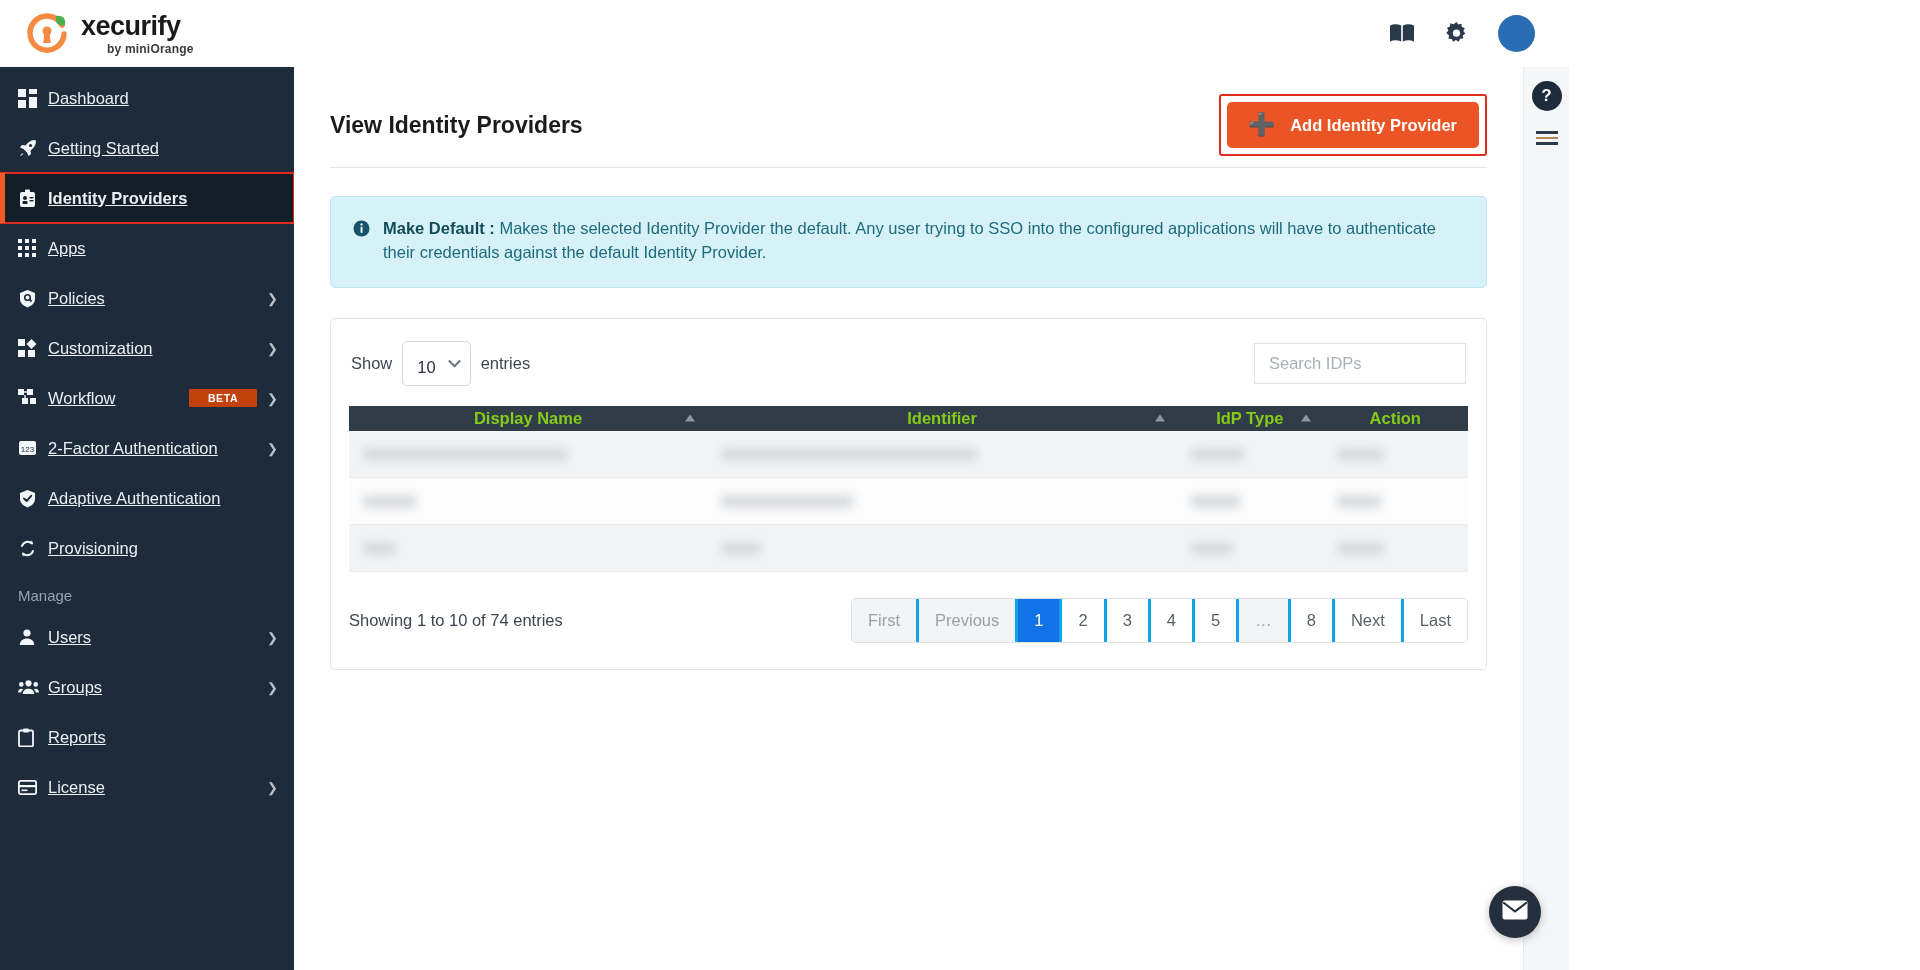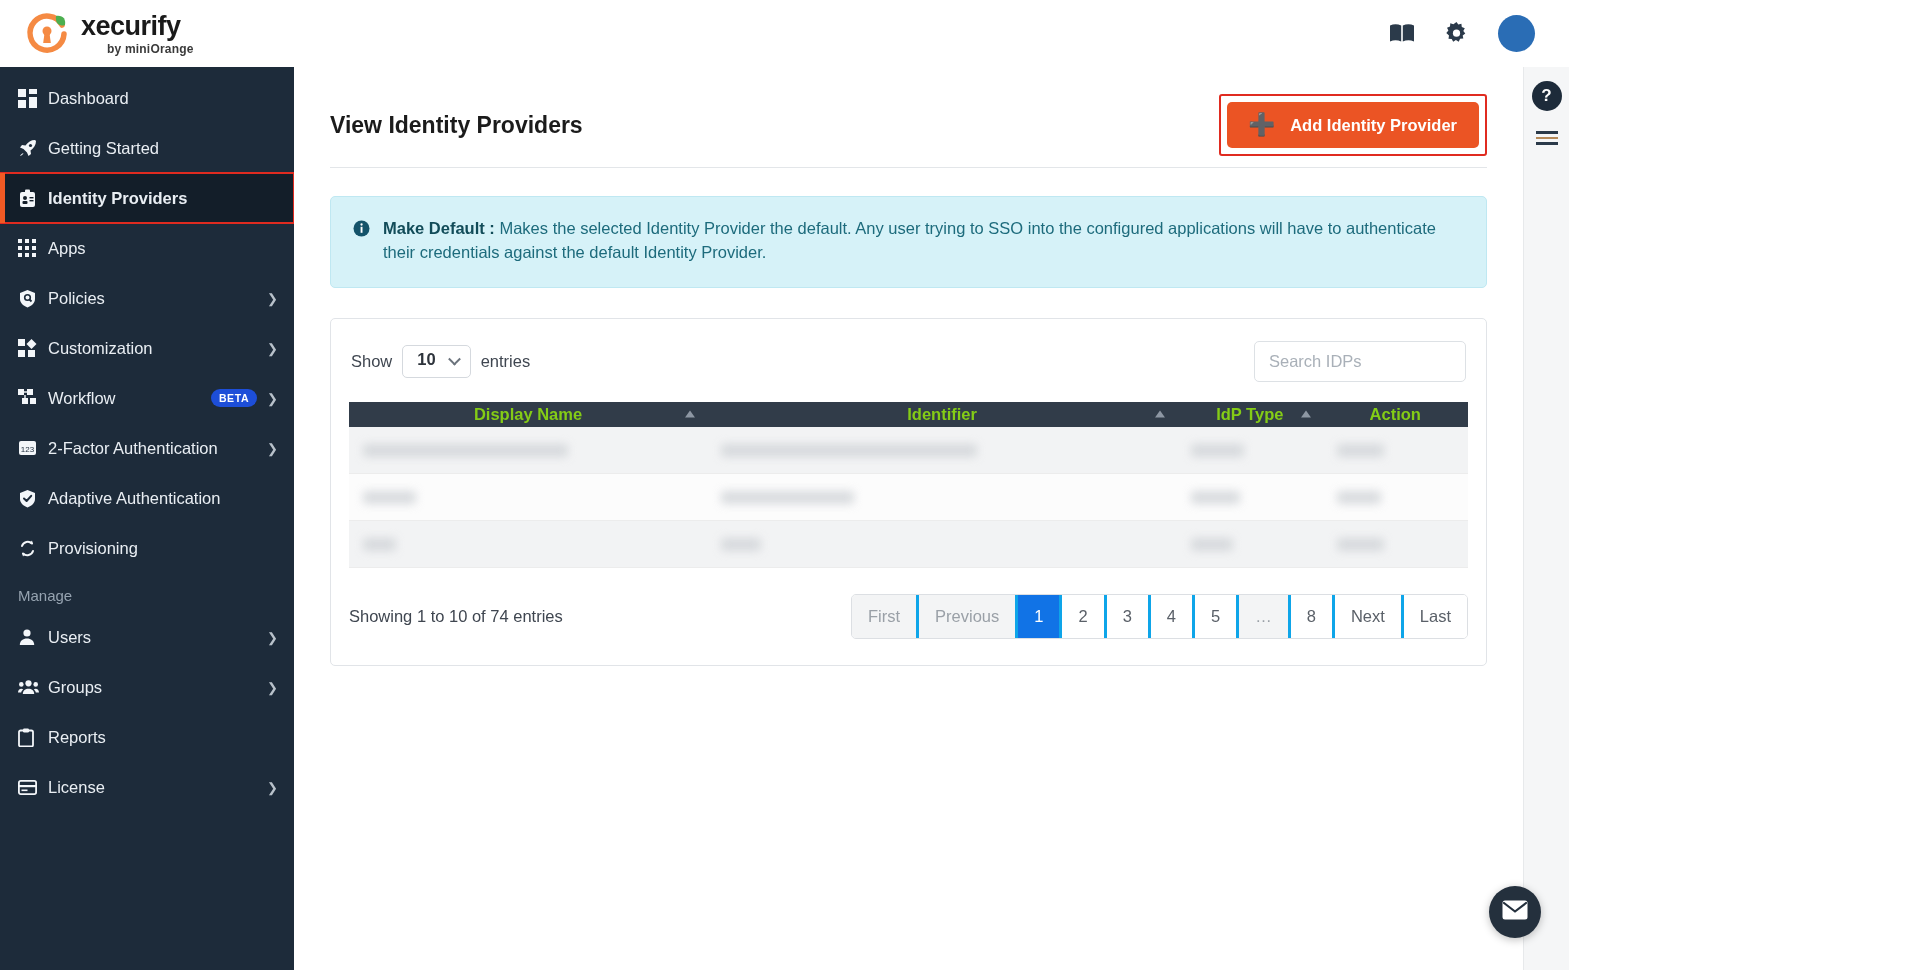--- a/index.html
+++ b/index.html
@@ -30,39 +30,39 @@
 
   .nav { padding-top: 6px; }
   .nav-item {
     position: relative;
     display: flex; align-items: center;
     height: 50px; padding-left: 18px; padding-right: 16px;
     color: #e9eef3; font-size: 16.5px;
     cursor: pointer;
   }
   .nav-item .ico { width: 30px; flex: 0 0 30px; display: flex; align-items: center; justify-content: flex-start; }
-  .nav-item .lbl { flex: 1 1 auto; white-space: nowrap; }
+  .nav-item .lbl { flex: 1 1 auto; white-space: nowrap; text-decoration: underline; }
   .nav-item .chev { color: #c9d2da; font-size: 13px; opacity: 0.9; }
   .nav-item.active {
     background: #131e29;
     font-weight: bold;
     outline: 2px solid #e02b20;
     outline-offset: -1px;
     z-index: 2;
   }
   .nav-item.active::before {
     content: ""; position: absolute; left: 0; top: 0; bottom: 0; width: 5px; background: #f15a24;
   }
   .nav-section {
     color: #96a3b0; font-size: 15px;
     padding: 14px 0 8px 18px;
   }
   .beta {
-    background: #1d4ed8; color: #fff; font-size: 10.5px; font-weight: bold;
-    padding: 3px 8px; border-radius: 9px; letter-spacing: 0.6px; margin-right: 10px;
+    background: #c2410c; color: #fff; font-size: 10.5px; font-weight: bold;
+    padding: 3px 19px; border-radius: 1px; letter-spacing: 0.6px; margin-right: 10px;
   }
 
   
   .content { flex: 1 1 auto; position: relative; background: #ffffff; }
   .topbar {
     height: 67px; background: #ffffff;
     display: flex; align-items: center; justify-content: flex-end;
     padding-right: 34px; gap: 30px;
   }
   .topbar-ico { color: #2b3a4a; cursor: pointer; display: flex; align-items: center; }
@@ -101,29 +101,29 @@
     margin-top: 30px;
     border: 1px solid #e1e4e8; border-radius: 5px;
     background: #fff;
     padding: 22px 18px 26px 18px;
   }
   .table-controls { display: flex; align-items: center; justify-content: space-between; padding: 0 2px 20px 2px; }
   .show-entries { display: flex; align-items: center; gap: 10px; font-size: 16.5px; color: #3f4650; }
   .select-box {
     position: relative; display: inline-flex; align-items: center;
     border: 1px solid #d5d9de; border-radius: 5px;
-    padding: 4px 34px 8px 14px; font-size: 16.5px; color: #2d333b; background: #fff; cursor: pointer; font-weight: bold;
+    padding: 16px 34px 8px 14px; font-size: 16.5px; color: #2d333b; background: #fff; cursor: pointer;
   }
   .select-box .caret {
     position: absolute; right: 11px; top: 50%; transform: translateY(-50%);
     width: 9px; height: 9px; border-right: 2px solid #6b737c; border-bottom: 2px solid #6b737c;
     transform: translateY(-70%) rotate(45deg);
   }
   .search-input {
-    border: 1px solid #dde1e5; border-radius: 5px;
+    border: 1px solid #dde1e5; border-radius: 0;
     padding: 10px 14px; width: 212px; font-size: 16.5px; color: #15803d;
     font-family: "Liberation Sans", sans-serif;
   }
   .search-input::placeholder { color: #a9b0b8; }
 
   table { width: 100%; border-collapse: collapse; table-layout: fixed; }
   thead th {
     background: #313c49; color: #84cc16;
     font-size: 16.5px; font-weight: bold; text-align: center;
     padding: 3px 14px; position: relative;

